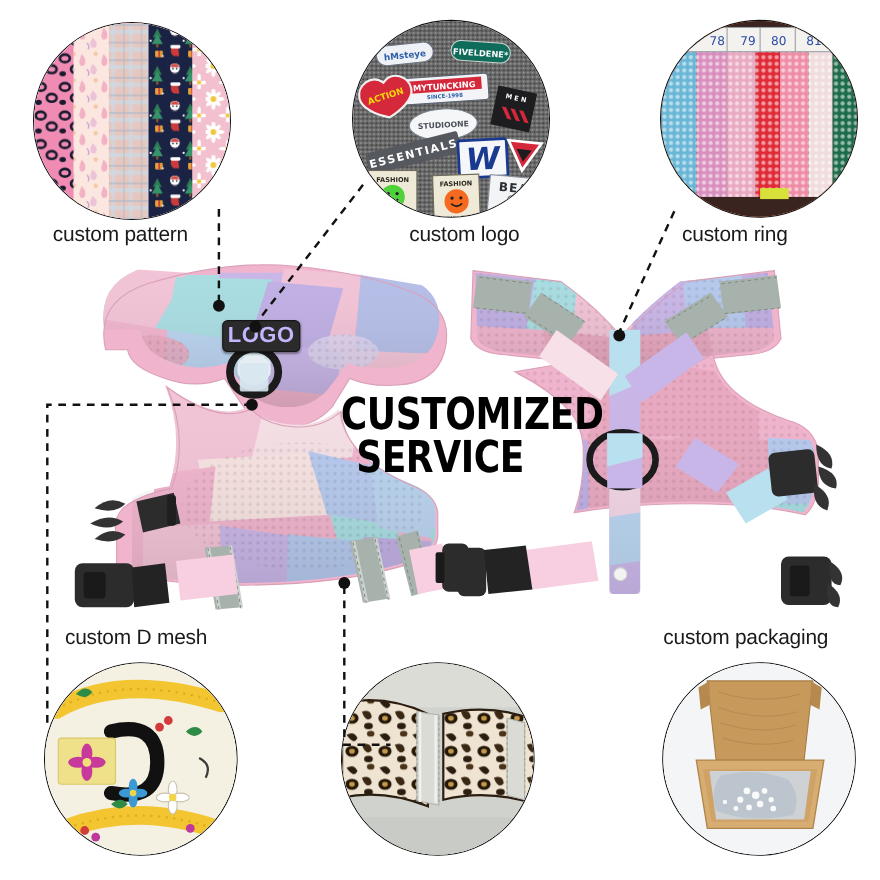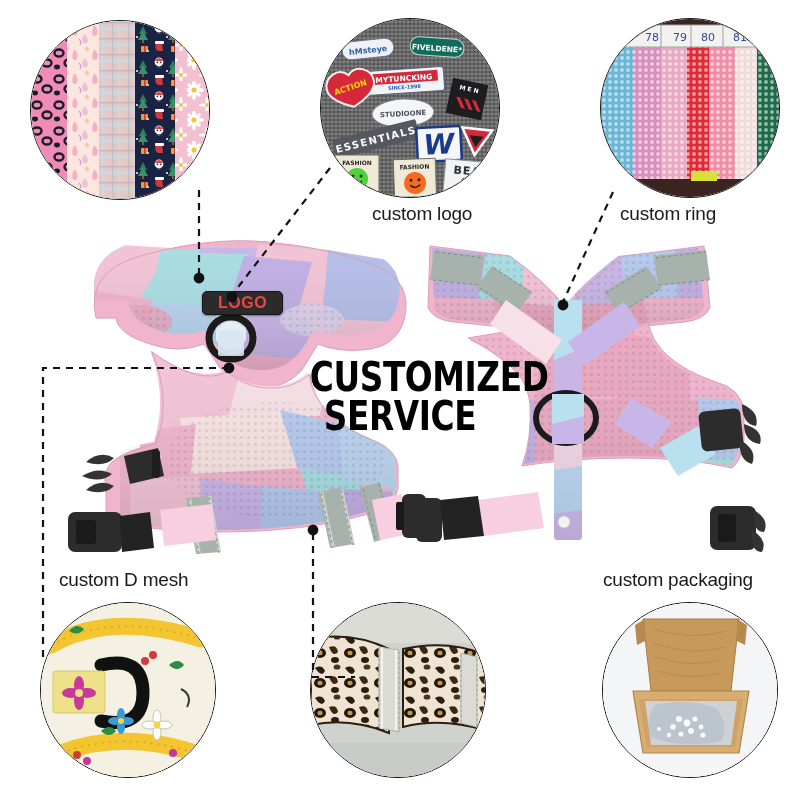--- a/index.html
+++ b/index.html
@@ -21,23 +21,23 @@
   
   .headline{position:absolute;text-align:center;color:#000;
             font-family:"DejaVu Sans",sans-serif;
             font-weight:bold;font-size:40px;line-height:0.98;
             letter-spacing:-0.5px;transform:scaleX(0.82);
             transform-origin:center;}
   .headline div{display:block;}
 
   
   .logotag{position:absolute;background:#2b2b2b;border-radius:5px;
-           border:1.5px solid #151515;color:#ef4444;font-weight:bold;
-           font-size:16px;letter-spacing:0.5px;text-align:center;
-           padding:2px 15px;font-family:"Liberation Sans",sans-serif;
+           border:1.5px solid #151515;color:#c4b5fd;font-weight:bold;
+           font-size:20px;letter-spacing:0.5px;text-align:center;
+           padding:2px 4px;font-family:"Liberation Sans",sans-serif;
            box-shadow:0 1px 2px rgba(0,0,0,.4);}
 
   svg.overlay{position:absolute;left:0;top:0;width:800px;height:800px;
               pointer-events:none;}
 </style>
 </head>
 <body>
 
 <div id="stage">
 
@@ -197,21 +197,21 @@
             <circle cx="6" cy="1" r="3.4" fill="#cfd6de" stroke="#6d737c"></circle>
             <circle cx="-3" cy="6" r="1.6" fill="#2b2f36"></circle>
               <circle cx="3" cy="6" r="1.6" fill="#2b2f36"></circle>
           </g>
         </g>
       </svg>
     </div>
   </div>
 
   <div class="circle" style="left:600px;top:18px;width:180px;height:180px;">
-    <div class="inner" style="background:#f9a8d4;text-align:center;">
+    <div class="inner" style="background:#c2410c;text-align:center;">
       <svg width="180" height="180" viewBox="0 0 180 180">
         <defs>
           <pattern id="mdot" width="6" height="6" patternUnits="userSpaceOnUse">
             <circle cx="3" cy="3" r="1.9" fill="#ffffff" opacity=".55"></circle>
           </pattern>
         </defs>
         <rect width="180" height="180" fill="#3a2420"></rect>
         <g>
           <rect x="0" y="22" width="32" height="138" fill="#69b6d6"></rect>
           <rect x="32" y="22" width="28" height="138" fill="#d98fbe"></rect>
@@ -656,20 +656,21 @@
     </g>
     <g fill="#111">
       <circle cx="199" cy="278" r="5.4"></circle>
       <circle cx="232" cy="297" r="5.4"></circle>
       <circle cx="563" cy="305" r="5.4"></circle>
       <circle cx="229" cy="368" r="5.4"></circle>
       <circle cx="313" cy="530" r="5.4"></circle>
     </g>
   </svg>
 
+  <div class="caption" style="left:48px;top:203px;">custom pattern</div>
   <div class="caption" style="left:372px;top:203px;">custom logo</div>
   <div class="caption" style="left:620px;top:203px;">custom ring</div>
   <div class="caption" style="left:59px;top:569px;">custom D mesh</div>
   <div class="caption" style="left:603px;top:569px;">custom packaging</div>
 
   <div class="headline" style="left:290px;top:358px;width:220px;">
     <div>CUSTOMIZED</div>
     <div>SERVICE</div>
   </div>
 

